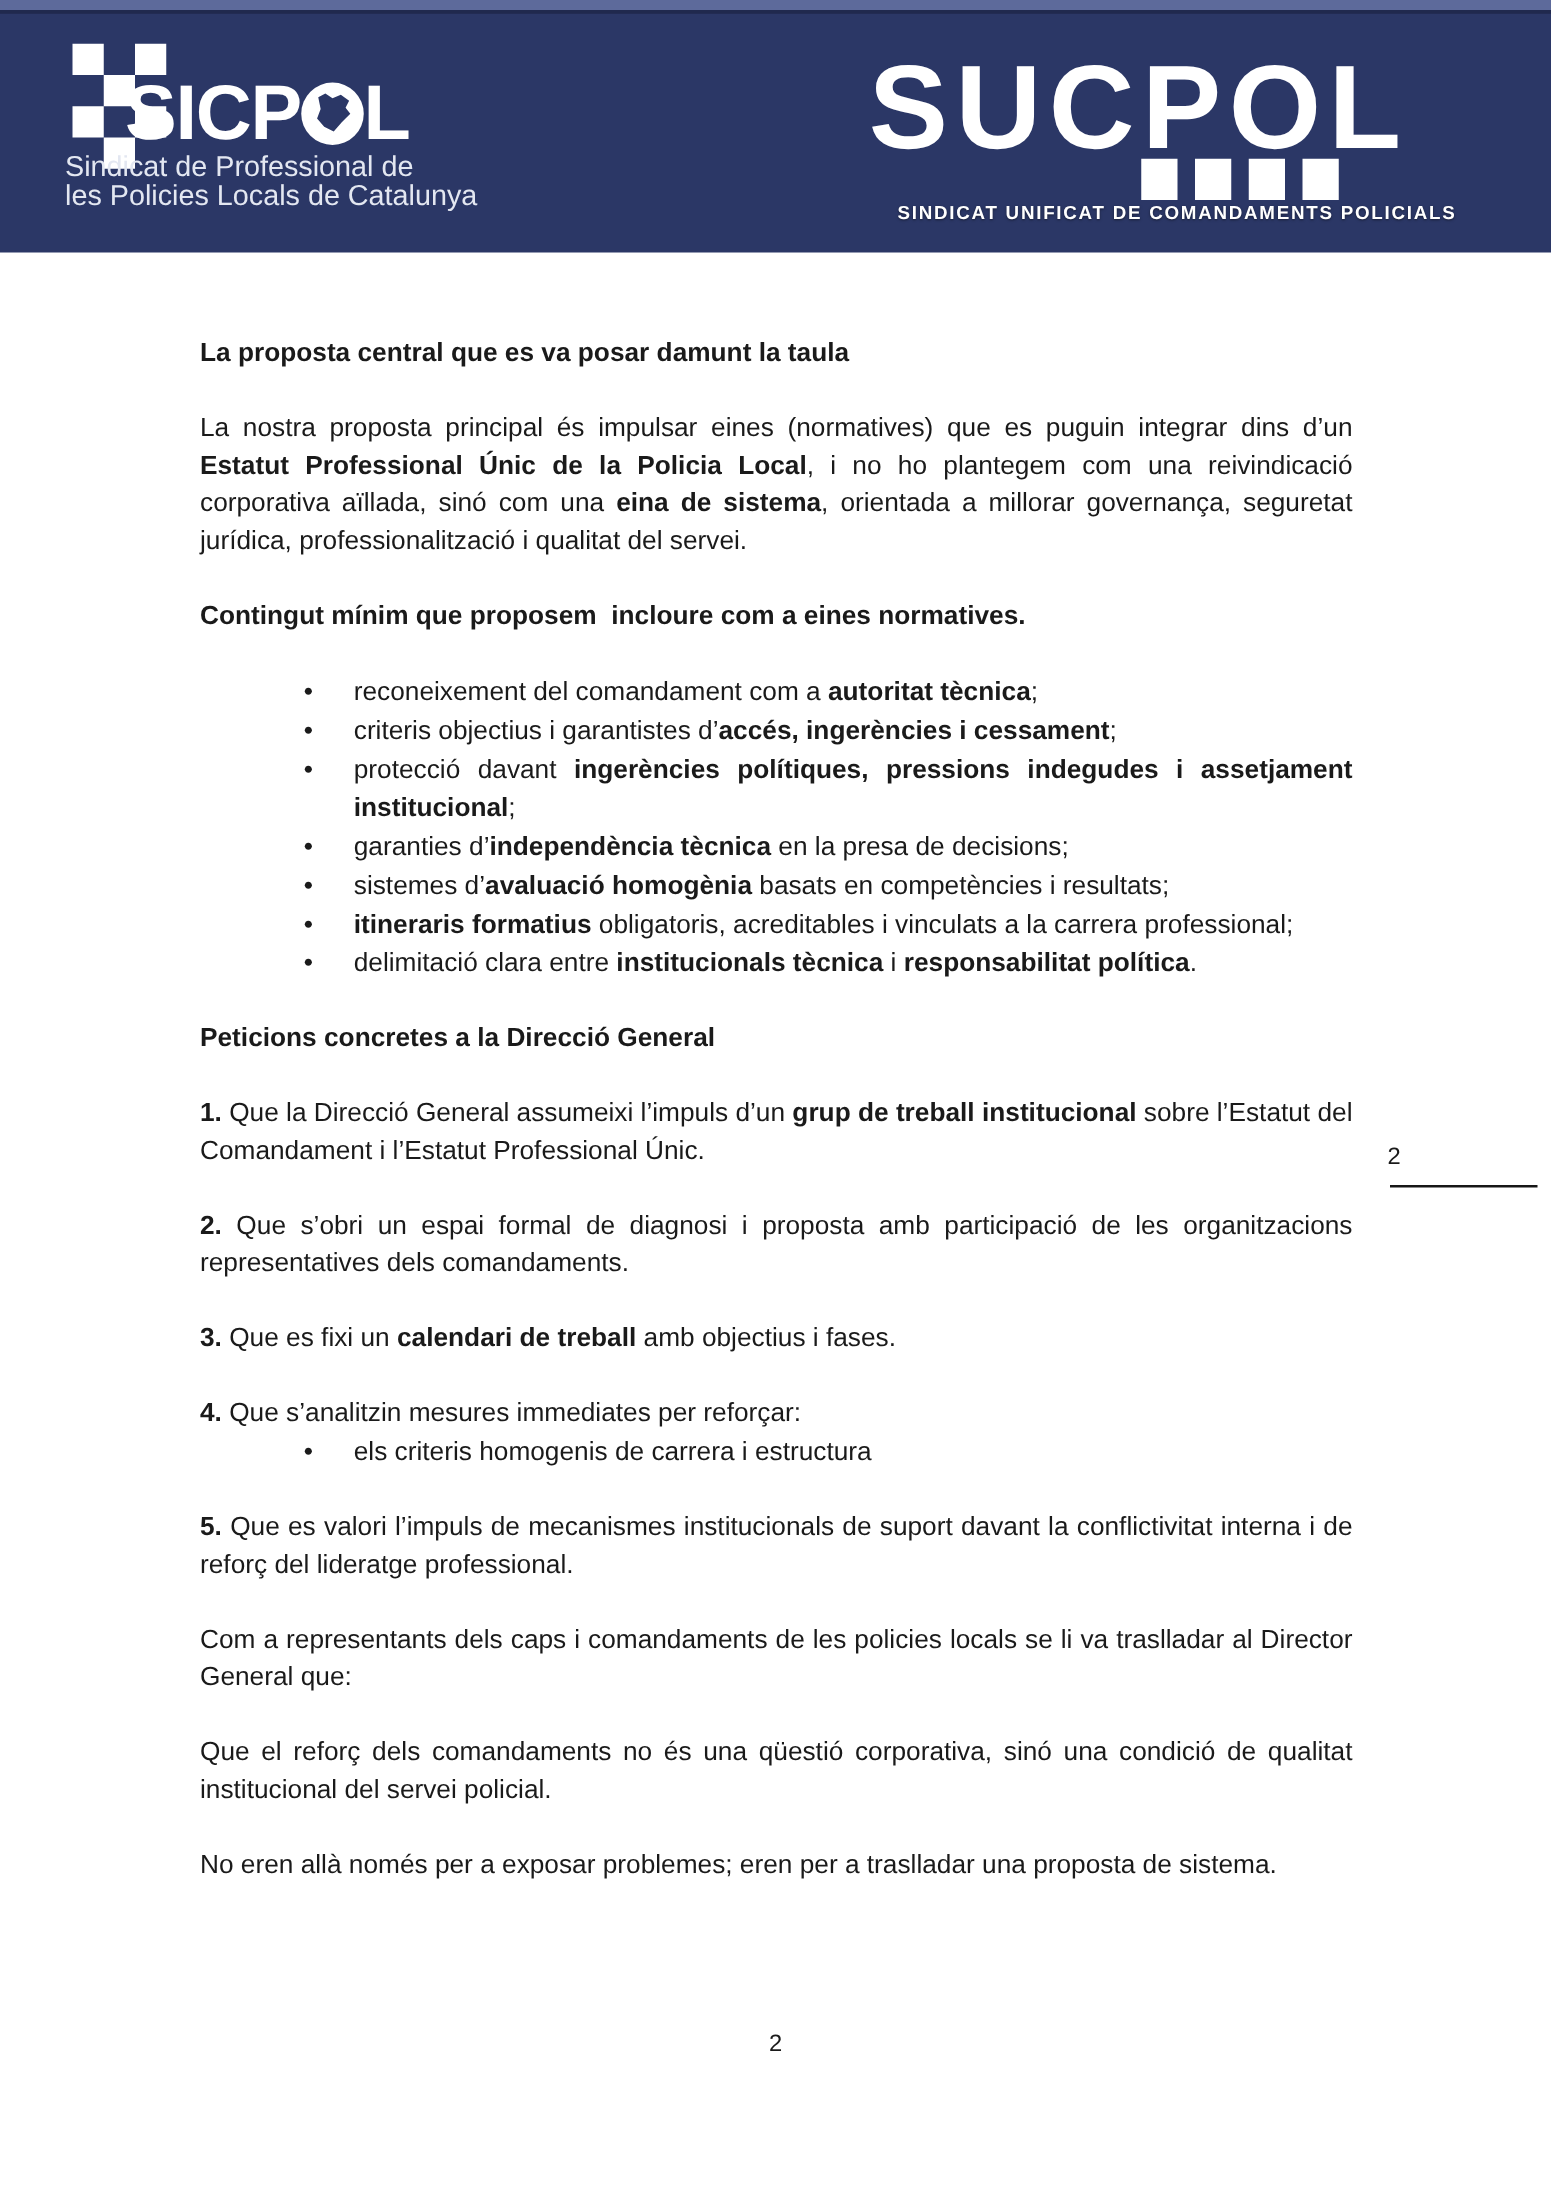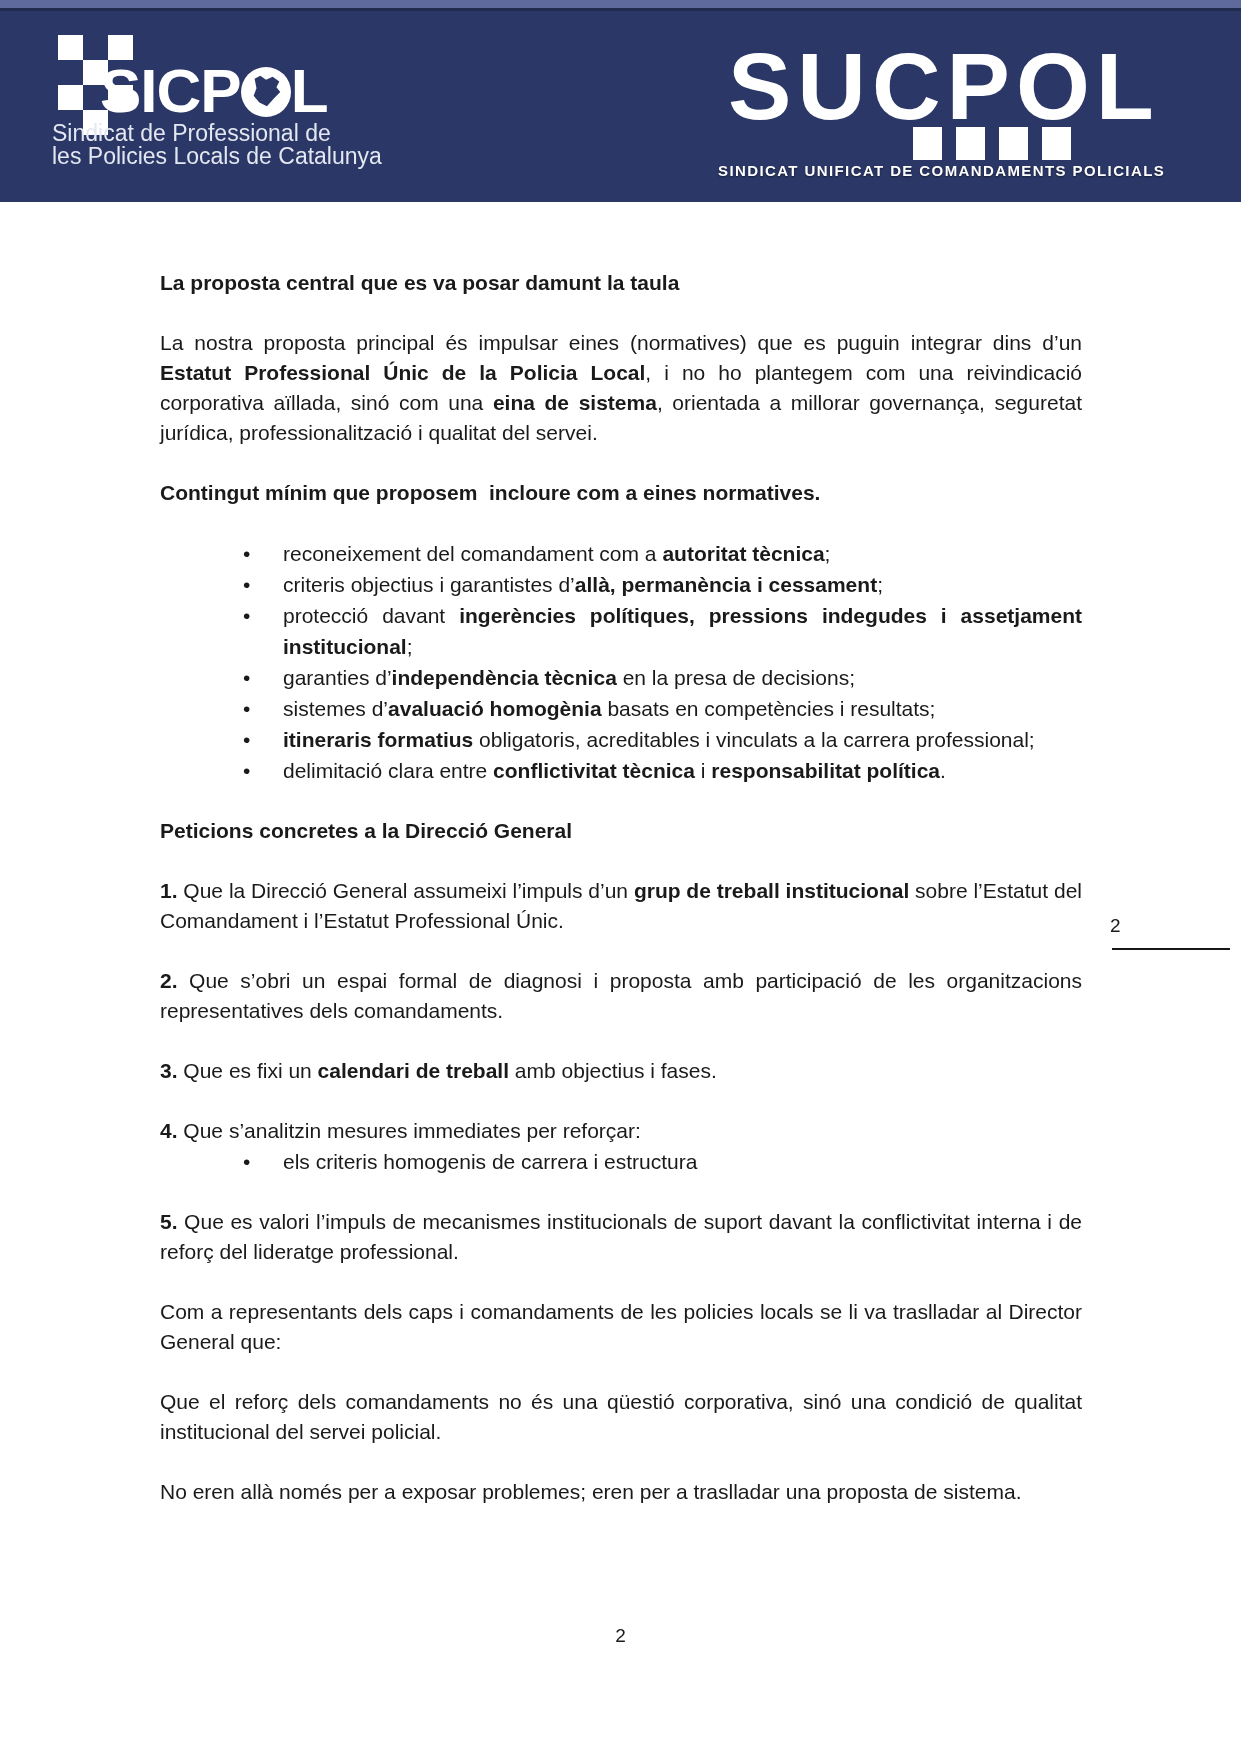--- a/index.html
+++ b/index.html
@@ -18,21 +18,21 @@
   .checker i.w{background:#fff;}
   .sicpol-name{position:absolute;left:50px;top:30px;font-size:62px;font-weight:bold;line-height:1;
                letter-spacing:-1px;color:#fff;white-space:nowrap;}
   .o-disc{display:inline-block;position:relative;width:50px;height:50px;background:#fff;border-radius:50%;
           color:transparent;overflow:hidden;vertical-align:-5px;}
   .o-disc svg{position:absolute;left:6px;top:5px;}
   .sicpol-sub{position:absolute;left:2px;top:92px;font-size:23px;line-height:23px;font-weight:normal;
               color:var(--subtitle-gray,#e3e7f1);white-space:nowrap;}
 
   
-  .sucpol-name{position:absolute;left:728px;top:39px;font-size:95px;font-weight:bold;line-height:1;
+  .sucpol-name{position:absolute;left:695px;top:39px;font-size:95px;font-weight:bold;line-height:1;
                letter-spacing:6px;color:#fff;white-space:nowrap;}
   .sucpol-squares{position:absolute;left:913px;top:127px;display:flex;gap:14px;}
   .sucpol-squares i{display:block;width:29px;height:33px;background:#fff;}
   .sucpol-tagline{position:absolute;left:718px;top:162px;font-size:15px;font-weight:bold;letter-spacing:1.4px;
                   color:#fff;white-space:nowrap;text-shadow:0 1px 2px rgba(0,0,0,.5);}
 
   
   .content{position:absolute;left:160px;top:202px;width:922px;padding-top:66px;
            font-size:21px;line-height:30px;}
   .h{font-size:21px;font-weight:bold;margin:0 0 30px;white-space:pre-wrap;}
@@ -96,26 +96,26 @@
 
   <main class="content">
     <h2 class="h">La proposta central que es va posar damunt la taula</h2>
 
     <p class="block j"><span>La nostra proposta principal és impulsar eines (normatives) que es puguin integrar dins d’un </span><b>Estatut Professional Únic de la Policia Local</b><span>, i no ho plantegem com una reivindicació corporativa aïllada, sinó com una </span><b>eina de sistema</b><span>, orientada a millorar governança, seguretat jurídica, professionalització i qualitat del servei.</span></p>
 
     <h2 class="h">Contingut mínim que proposem  incloure com a eines normatives.</h2>
 
     <ul class="bullets block">
       <li><span>reconeixement del comandament com a </span><b>autoritat tècnica</b><span>;</span></li>
-      <li><span>criteris objectius i garantistes d’</span><b>allà, permanència i cessament</b><span>;</span></li>
+      <li><span>criteris objectius i garantistes d’</span><b>accés, ingerències i cessament</b><span>;</span></li>
       <li><span>protecció davant </span><b>ingerències polítiques, pressions indegudes i assetjament institucional</b><span>;</span></li>
       <li><span>garanties d’</span><b>independència tècnica</b><span> en la presa de decisions;</span></li>
       <li><span>sistemes d’</span><b>avaluació homogènia</b><span> basats en competències i resultats;</span></li>
       <li><b>itineraris formatius</b><span> obligatoris, acreditables i vinculats a la carrera professional;</span></li>
-      <li><span>delimitació clara entre </span><b>conflictivitat tècnica</b><span> i </span><b>responsabilitat política</b><span>.</span></li>
+      <li><span>delimitació clara entre </span><b>institucionals tècnica</b><span> i </span><b>responsabilitat política</b><span>.</span></li>
     </ul>
 
     <h2 class="h">Peticions concretes a la Direcció General</h2>
 
     <p class="block j"><b>1.</b><span> Que la Direcció General assumeixi l’impuls d’un </span><b>grup de treball institucional</b><span> sobre l’Estatut del Comandament i l’Estatut Professional Únic.</span></p>
     <p class="block j"><b>2.</b><span> Que s’obri un espai formal de diagnosi i proposta amb participació de les organitzacions representatives dels comandaments.</span></p>
     <p class="block j"><b>3.</b><span> Que es fixi un </span><b>calendari de treball</b><span> amb objectius i fases.</span></p>
     <p class="nogap j"><b>4.</b><span> Que s’analitzin mesures immediates per reforçar:</span></p>
 
     <ul class="bullets block">

